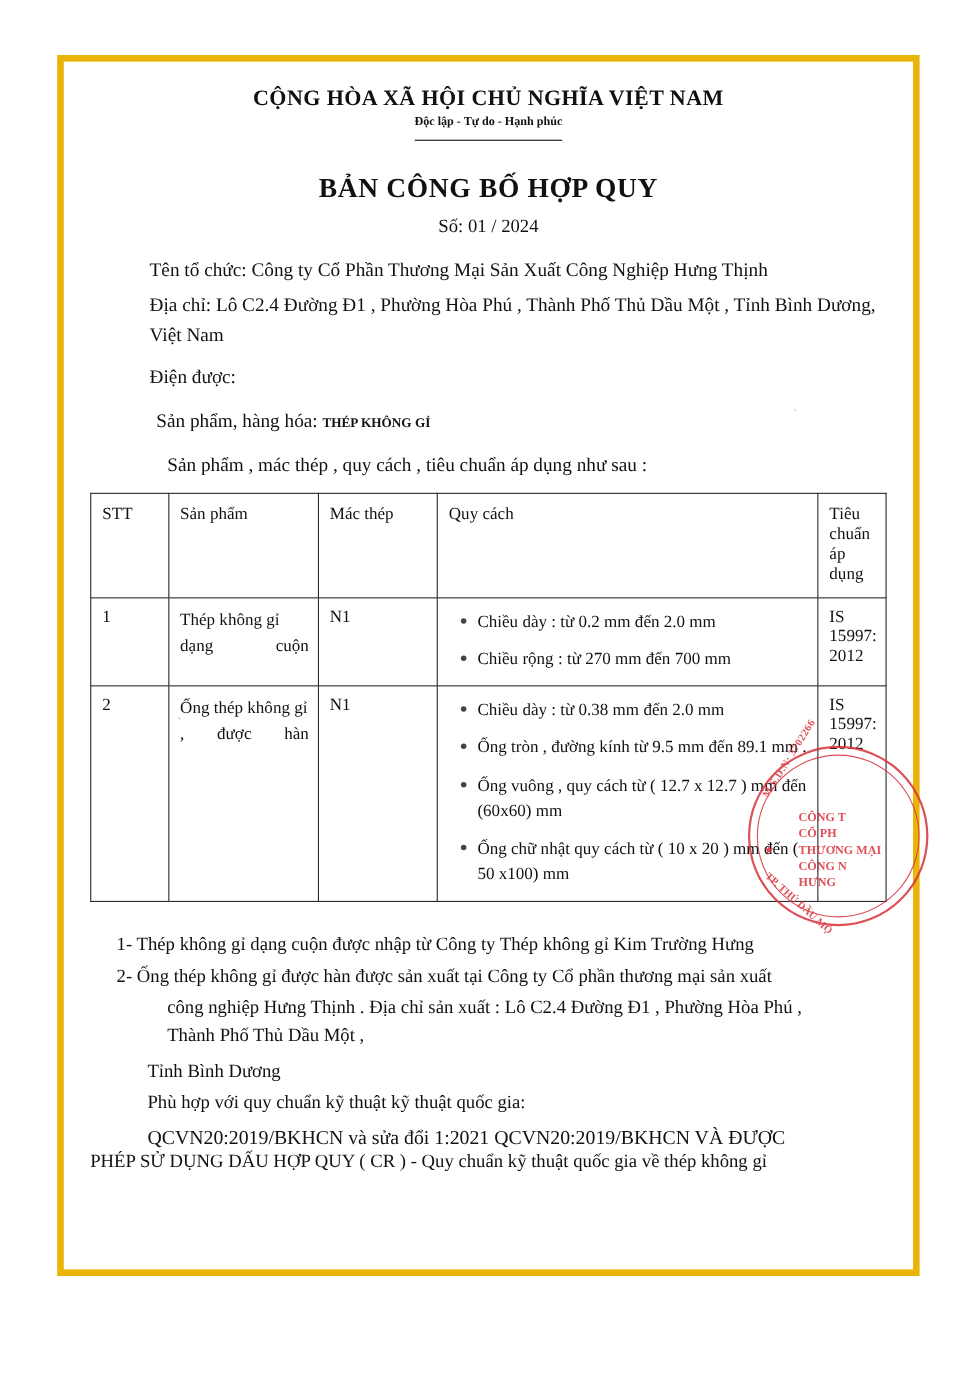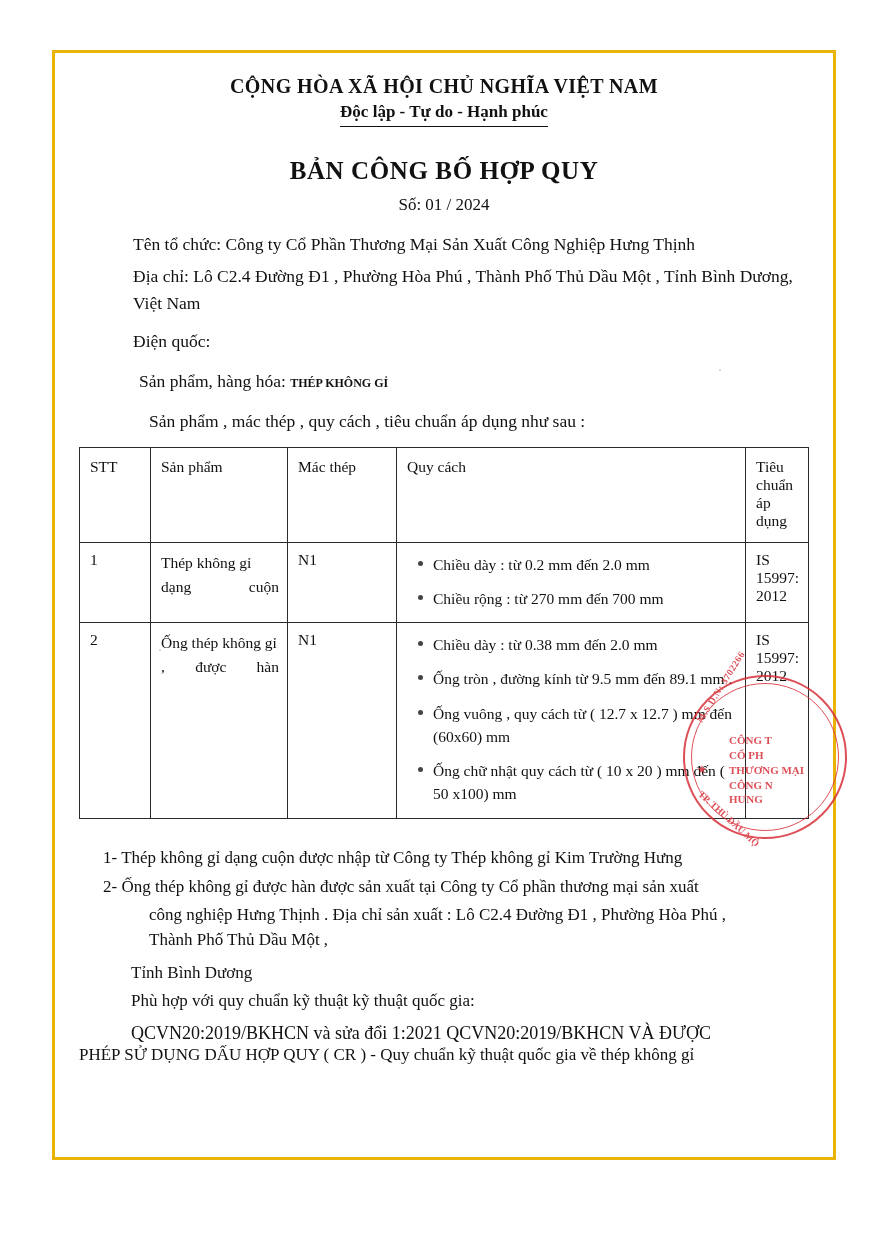--- a/index.html
+++ b/index.html
@@ -14,45 +14,45 @@
     font-family: "Liberation Serif", serif;
     color: #111111;
     overflow: hidden;
   }
   .page {
     position: absolute;
     left: 52px;
     top: 50px;
     width: 784px;
     height: 1110px;
-    border: 3px solid #eab308;
+    border: 6px solid #eab308;
     box-sizing: border-box;
     background: #ffffff;
   }
   .inner {
     position: absolute;
     left: 24px;
     top: 16px;
     right: 24px;
     bottom: 10px;
   }
   .center { text-align: center; }
   .national-title {
     font-size: 20px;
     font-weight: bold;
     letter-spacing: 0.4px;
     margin-top: 6px;
   }
   .motto {
-    font-size: 17px;
+    font-size: 11px;
     font-weight: bold;
     margin-top: 4px;
     display: inline-block;
     border-bottom: 1px solid #111;
-    padding-bottom: 4px;
+    padding-bottom: 10px;
   }
   .doc-title {
     font-size: 25px;
     font-weight: bold;
     letter-spacing: 0.6px;
     margin-top: 30px;
   }
   .doc-number {
     font-size: 17px;
     margin-top: 10px;
@@ -246,21 +246,21 @@
 
     <div class="center">
       <div class="national-title">CỘNG HÒA XÃ HỘI CHỦ NGHĨA VIỆT NAM</div>
       <div><span class="motto">Độc lập - Tự do - Hạnh phúc</span></div>
       <div class="doc-title">BẢN CÔNG BỐ HỢP QUY</div>
       <div class="doc-number">Số: 01 / 2024</div>
     </div>
 
     <div class="body-text p-org">Tên tổ chức: Công ty Cổ Phần Thương Mại Sản Xuất Công Nghiệp Hưng Thịnh</div>
     <div class="body-text p-addr">Địa chỉ: Lô C2.4 Đường Đ1 , Phường Hòa Phú , Thành Phố Thủ Dầu Một , Tỉnh Bình Dương, Việt Nam</div>
-    <div class="body-text p-phone">Điện quốc:</div>
+    <div class="body-text p-phone">Điện được:</div>
 
     <div class="body-text p-product">
       <span>Sản phẩm, hàng hóa:</span>
       <b>THÉP KHÔNG GỈ</b>
     </div>
 
     <div class="body-text p-intro">Sản phẩm , mác thép , quy cách , tiêu chuẩn áp dụng như sau :</div>
 
     <table class="spec">
       <thead>

